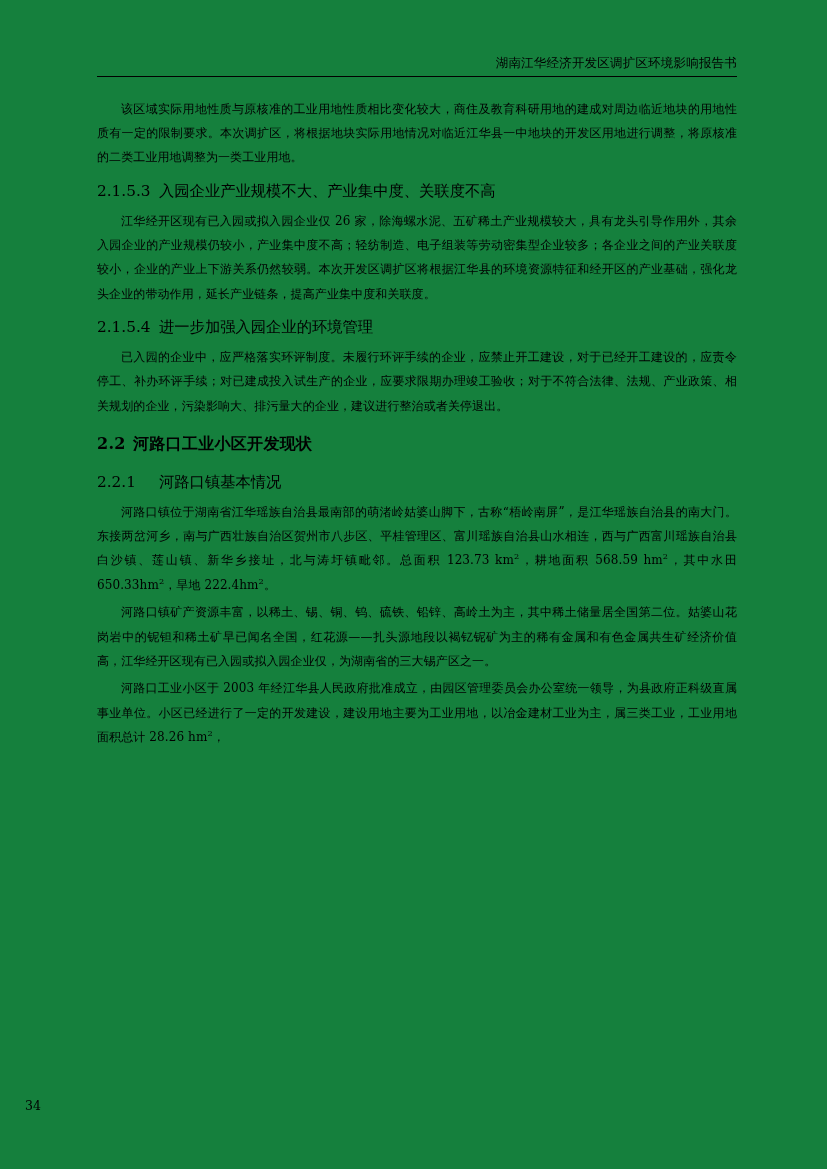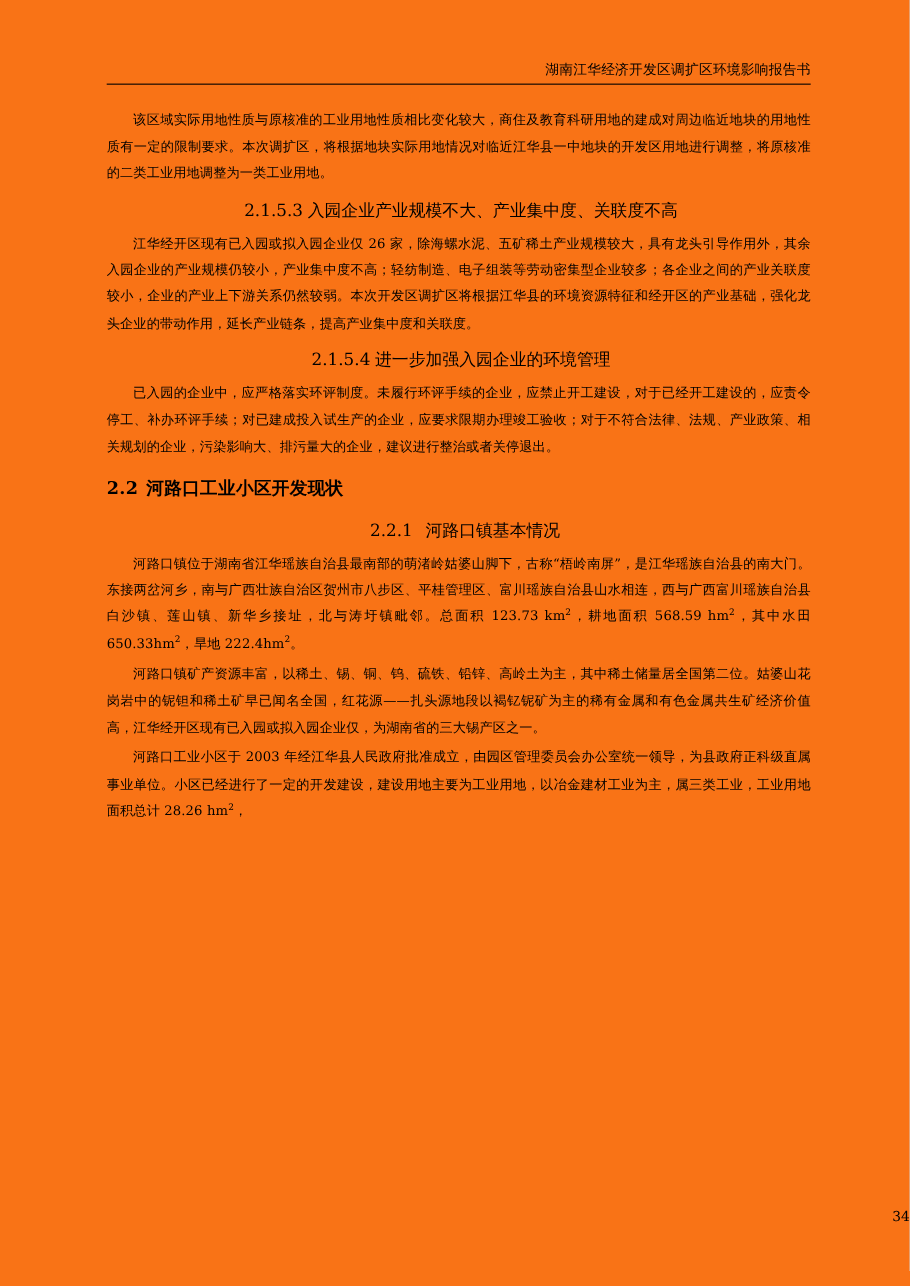--- a/index.html
+++ b/index.html
@@ -3,21 +3,21 @@
 <meta charset="utf-8">
 <style>
   html, body {
     margin: 0;
     padding: 0;
     background: #d8d8d8;
   }
   .page {
     width: 827px;
     height: 1169px;
-    background: #f97316;
+    background: #15803d;
     margin: 0 auto;
     position: relative;
     box-sizing: border-box;
     font-family: "DejaVu Serif", "Liberation Serif", serif;
     color: #000000;
   }
   .content {
     position: absolute;
     left: 97px;
     top: 54px;
@@ -44,21 +44,20 @@
     text-justify: inter-ideograph;
     letter-spacing: 0.1px;
   }
   .indent {
     text-indent: 2em;
   }
   .h3 {
     font-size: 15.3px;
     line-height: 2.03;
     margin: 6px 0 2px 0;
-    text-align: center;
   }
   .h3 .num {
     display: inline-block;
     min-width: 62px;
   }
   .h2 {
     font-size: 16px;
     font-weight: bold;
     line-height: 2.03;
     margin: 10px 0 2px 0;
@@ -75,22 +74,23 @@
   sup {
     font-size: 0.68em;
     vertical-align: super;
     line-height: 0;
   }
   .pagenum {
     position: absolute;
     left: 0;
     right: 0;
     top: 1098px;
-    text-align: right;
+    text-align: left;
     font-size: 12.5px;
+    padding-left: 25px;
   }
 </style>
 </head>
 <body>
 
 <div class="page">
 
   <div class="content">
 
     <div class="header-row">

